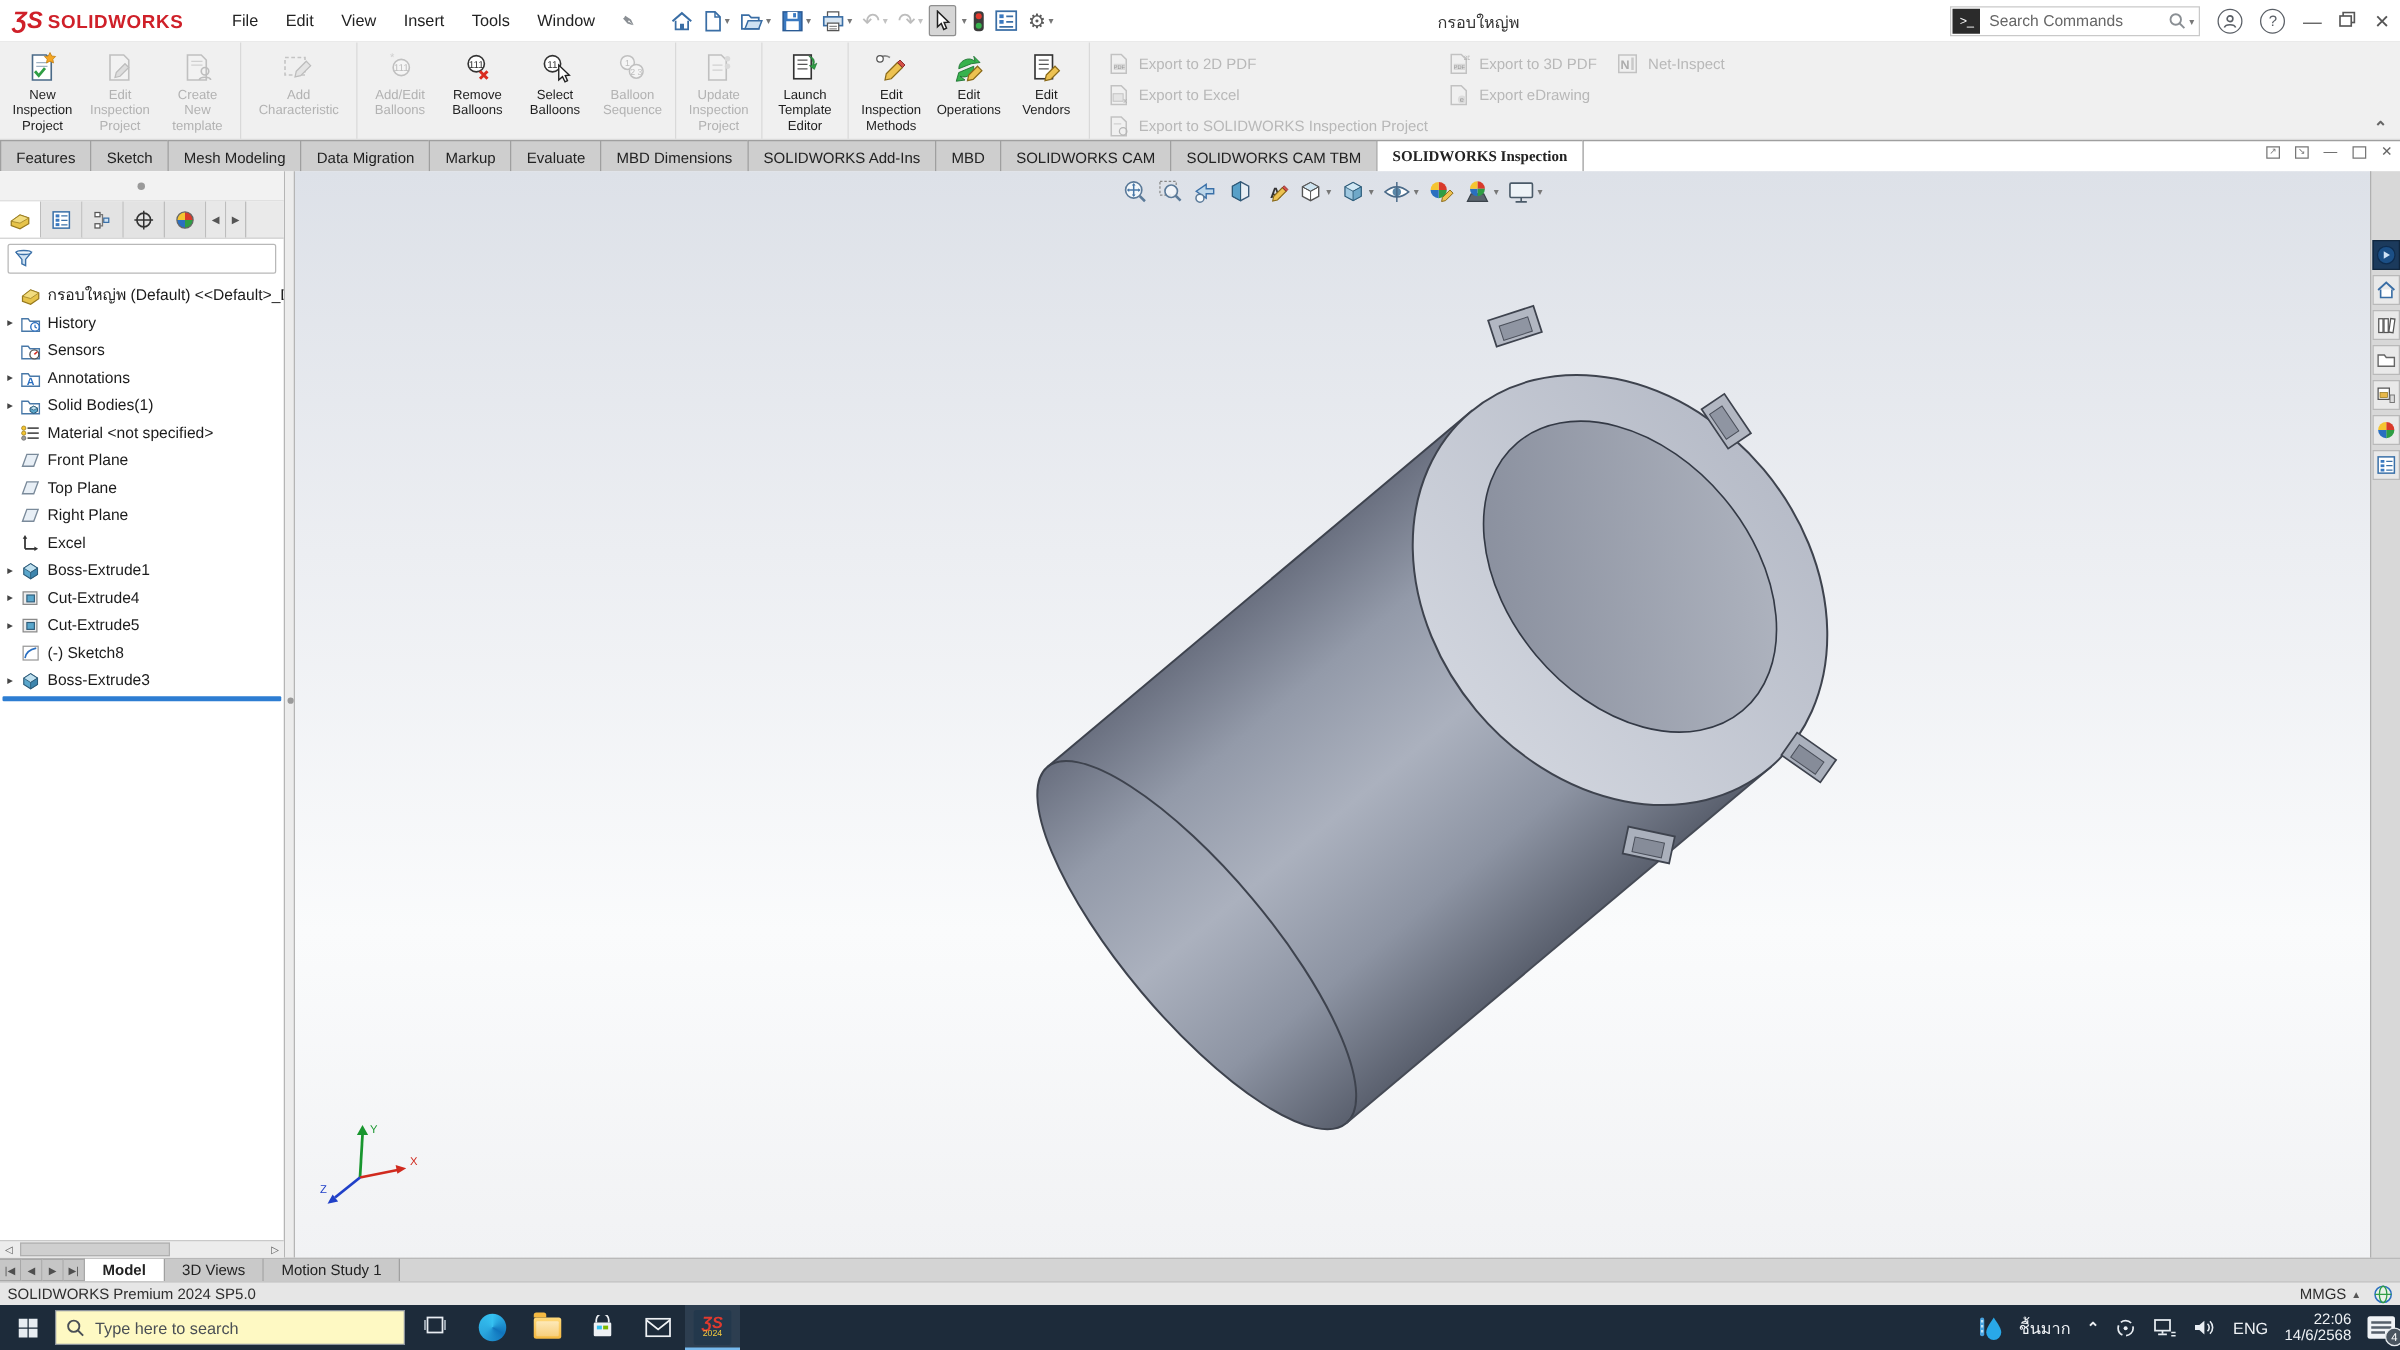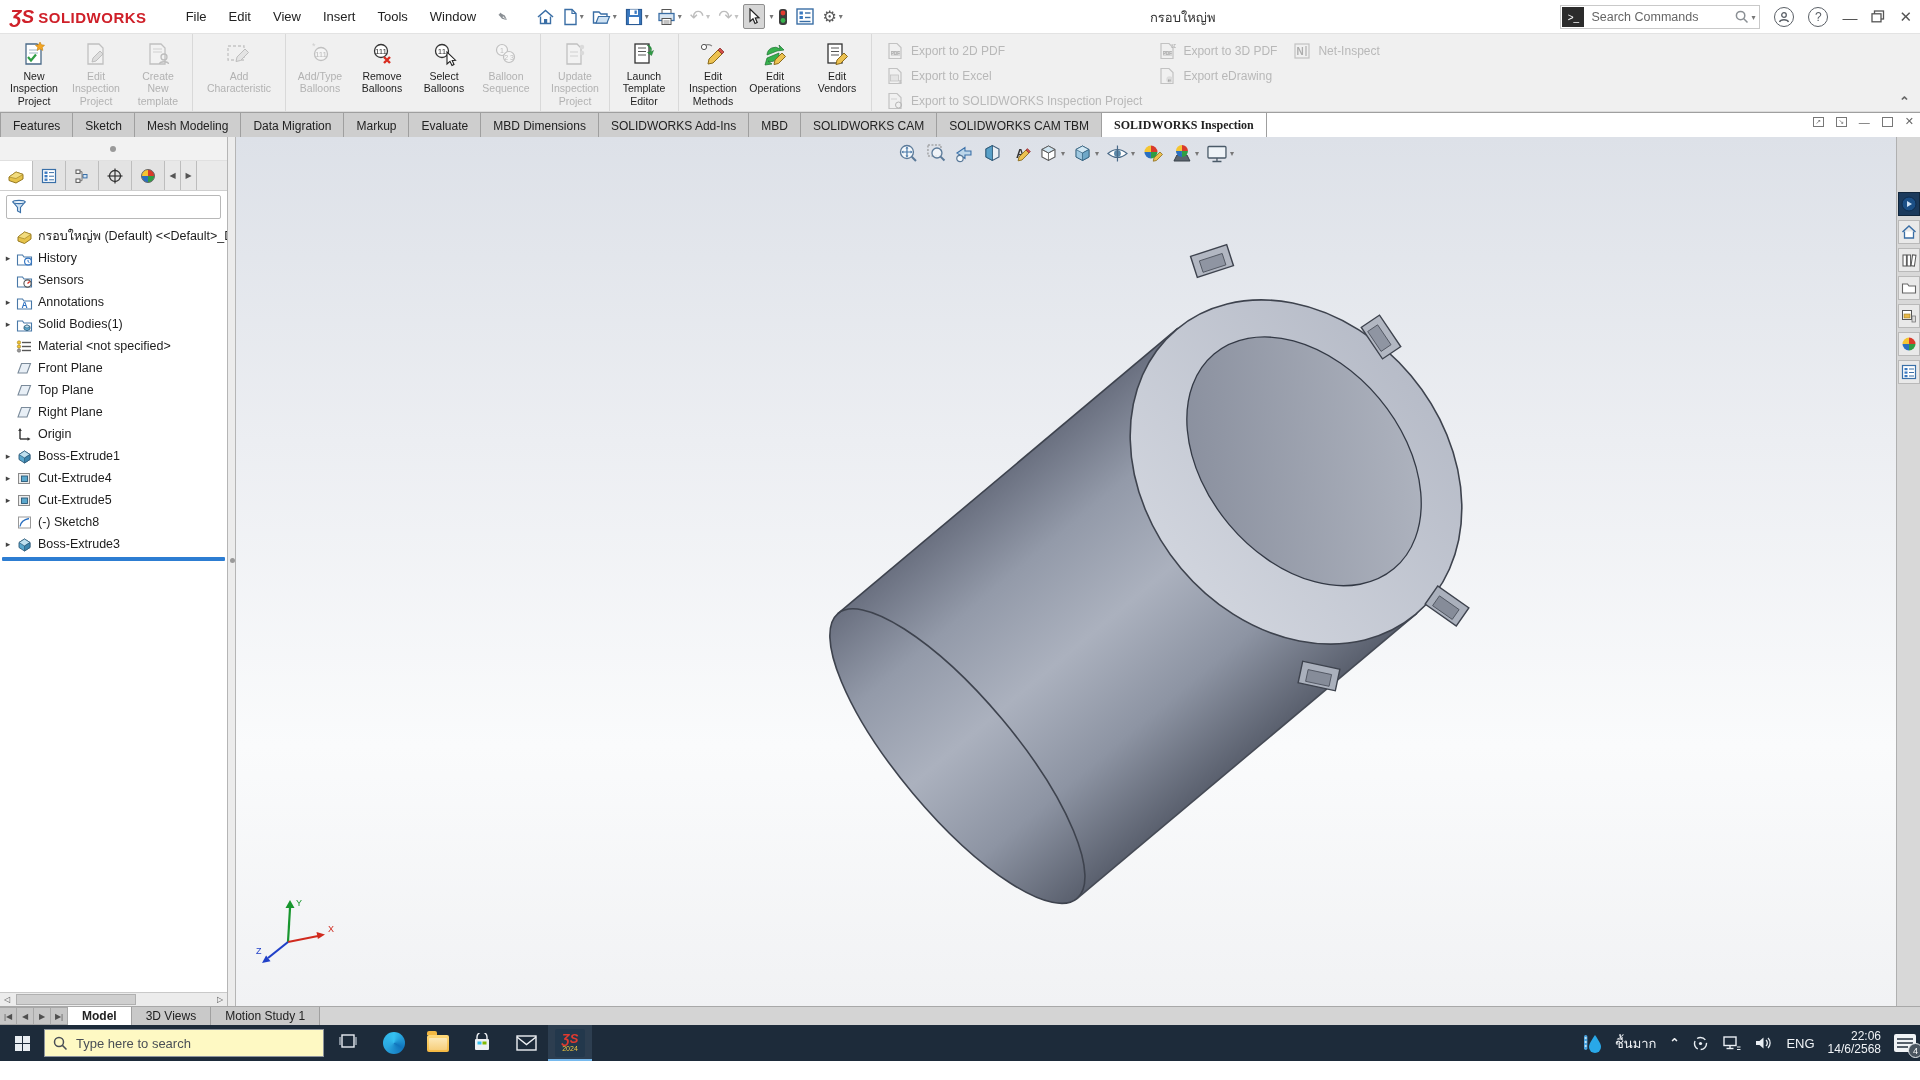--- a/index.html
+++ b/index.html
@@ -305,21 +305,21 @@
 
     <div class="rgroup">
       <div class="rbtn disabled">
         <span class="ric">
             <svg width="26" height="26" viewBox="0 0 26 26">
               <circle cx="14" cy="13" r="6.5" fill="#f5f5f5" stroke="#c0c0c0" stroke-width="1.3"></circle>
               <text x="14" y="16" font-size="8" text-anchor="middle" fill="#bdbdbd">111</text>
               <text x="5" y="8" font-size="9" fill="#cfcfcf">*</text>
             </svg>
           </span>
-        <span class="lbl">Add/Type
+        <span class="lbl">Add/Edit
 Balloons</span>
       </div>
       <div class="rbtn">
         <span class="ric">
             <svg width="26" height="26" viewBox="0 0 26 26">
               <circle cx="12" cy="10" r="6.5" fill="#fff" stroke="#333" stroke-width="1.3"></circle>
               <text x="12" y="13" font-size="8" text-anchor="middle" fill="#333">111</text>
               <path d="M15 16 l6 6 M21 16 l-6 6" stroke="#d92b1f" stroke-width="2.4"></path>
             </svg>
           </span>
@@ -646,21 +646,21 @@
           <span class="tlabel">Right Plane</span>
         </div>
         <div class="trow">
           <span class="tarrow"></span>
           <svg class="ti" viewBox="0 0 17 17">
               <line x1="4" y1="13" x2="4" y2="3.5" stroke="#333" stroke-width="1.4"></line>
               <path d="M4 2 l-1.8 3 h3.6 Z" fill="#333"></path>
               <line x1="4" y1="13" x2="12.5" y2="13" stroke="#333" stroke-width="1.4"></line>
               <path d="M14.5 13 l-3 -1.8 v3.6 Z" fill="#333"></path>
             </svg>
-          <span class="tlabel">Origin</span>
+          <span class="tlabel">Excel</span>
         </div>
         <div class="trow">
           <span class="tarrow">▸</span>
           <svg class="ti" viewBox="0 0 17 17">
               <path d="M3 6.5 L8.5 3 l5.5 3.5 v5 L8.5 15 3 11.5 Z" fill="#5aa7cc" stroke="#2c5a78" stroke-width=".9"></path>
               <path d="M3 6.5 L8.5 3 l5.5 3.5 L8.5 10 Z" fill="#bfe0ef" stroke="#2c5a78" stroke-width=".7"></path>
               <path d="M14 6.5 L8.5 10 V15 L14 11.5 Z" fill="#3d85ad" stroke="#2c5a78" stroke-width=".7"></path>
             </svg>
           <span class="tlabel">Boss-Extrude1</span>
         </div>
@@ -924,20 +924,34 @@
       <span>◀</span>
       <span>▶</span>
       <span>▶|</span>
     </span>
     <span class="dtab active">Model</span>
     <span class="dtab">3D Views</span>
     <span class="dtab">Motion Study 1</span>
     <span class="dfill"></span>
   </div>
 
+  <div class="statusbar">
+    <span>SOLIDWORKS Premium 2024 SP5.0</span>
+    <span class="sb-right">
+      <span class="sb-units">
+        <span>MMGS</span>
+        <span class="sb-caret">▲</span>
+      </span>
+      <svg width="15" height="15" viewBox="0 0 15 15">
+          <circle cx="7.5" cy="7.5" r="6.5" fill="#e8f2e8" stroke="#2a6fc0" stroke-width="1.2"></circle>
+          <ellipse cx="7.5" cy="7.5" rx="3" ry="6.5" fill="none" stroke="#2f9e44" stroke-width="1"></ellipse>
+          <line x1="1" y1="7.5" x2="14" y2="7.5" stroke="#2f9e44" stroke-width="1"></line>
+        </svg>
+    </span>
+  </div>
 
   <div class="taskbar">
     <span class="startbtn">
       <span class="start-grid">
           <i></i>
           <i></i>
           <i></i>
           <i></i>
         </span>
     </span>

